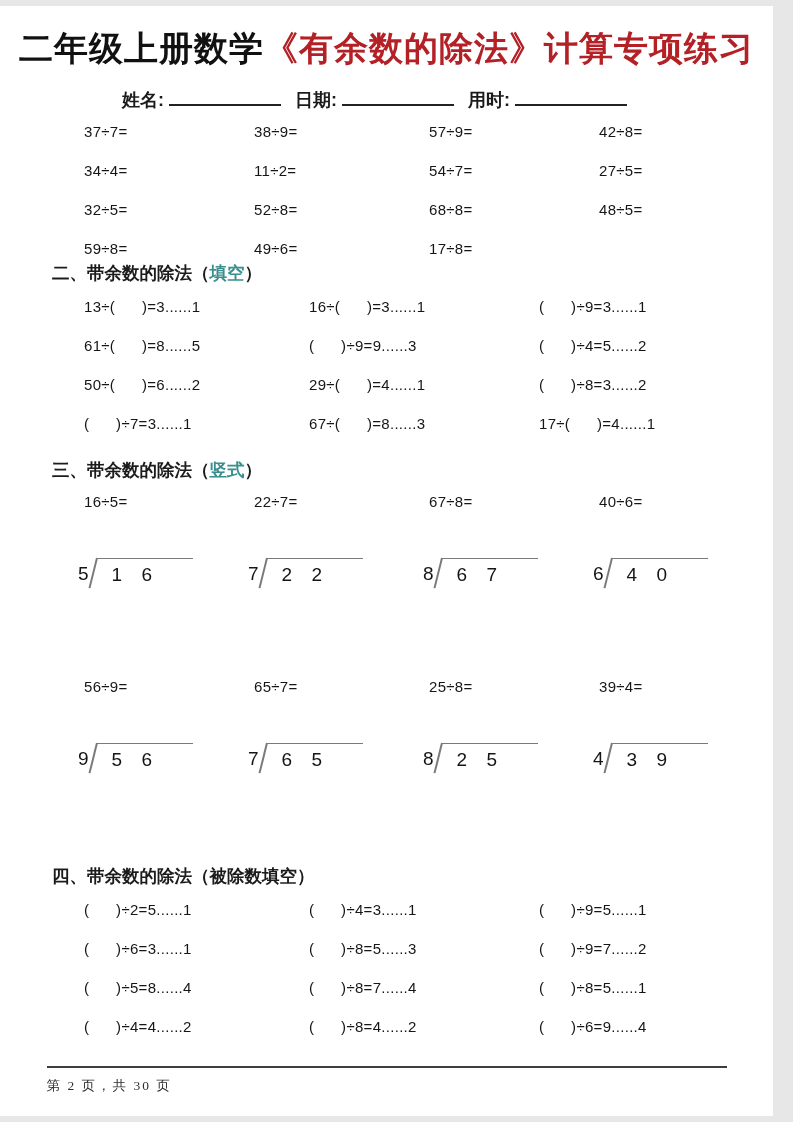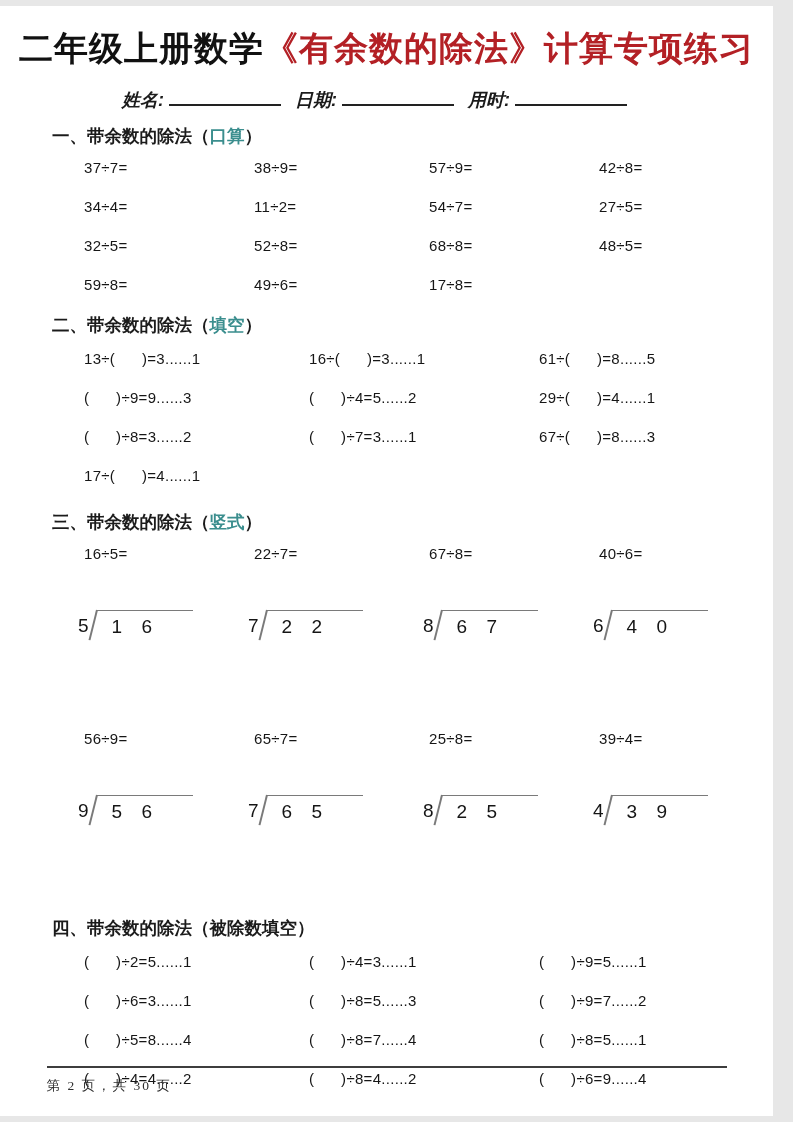--- a/index.html
+++ b/index.html
@@ -29,21 +29,20 @@
   }
   .title .t-red { color: #b32025; }
   .title .t-black { color: #111111; }
   
   .info-line {
     margin: 16px 0 0 122px;
     font-size: 18px;
     font-weight: bold;
     color: #1b1b1b;
     white-space: nowrap;
-    font-style: italic;
   }
   .blank-line {
     display: inline-block;
     width: 112px;
     border-bottom: 2px solid #222;
     height: 16px;
     margin: 0 14px 0 5px;
     vertical-align: baseline;
   }
   .blank-line.last { margin-right: 0; }
@@ -109,21 +108,21 @@
     position: absolute;
     left: 0; top: -1px;
     width: 1.6px; height: 31px;
     background: #7a7a7a;
     transform-origin: top center;
     transform: rotate(14deg);
   }
   
   .mt-sec1-head { margin-top: 12px; }
   .mt-sec1-grid { margin-top: 8px; }
-  .mt-sec2-head { margin-top: 16px; }
+  .mt-sec2-head { }
   .mt-sec2-grid { margin-top: 10px; }
   .mt-sec3-head { margin-top: 22px; }
   .mt-sec3-probs { margin-top: 8px; }
   .mt-sec3-ld1 { margin-top: 44px; }
   .mt-sec3-probs2 { margin-top: 86px; }
   .mt-sec3-ld2 { margin-top: 44px; }
   .mt-sec4-head { margin-top: 90px; }
   .mt-sec4-grid { margin-top: 10px; }
   
   .footer {
@@ -143,21 +142,20 @@
 </style>
 </head>
 <body>
 
 <div class="page">
 
   <h1 class="title"><span class="t-black">二年级上册数学</span><span class="t-red">《有余数的除法》计算专项练习</span></h1>
 
   <div class="info-line"><span>姓名:</span><span class="blank-line"></span><span>日期:</span><span class="blank-line"></span><span>用时:</span><span class="blank-line last"></span></div>
 
-  <div class="sec-h mt-sec1-head"><span>一、带余数的除法</span><span>（</span><span class="tag-teal">口算</span><span>）</span></div>
   <div class="grid4 mt-sec1-grid">
     <span class="prob">37÷7=</span>
     <span class="prob">38÷9=</span>
     <span class="prob">57÷9=</span>
     <span class="prob">42÷8=</span>
     <span class="prob">34÷4=</span>
     <span class="prob">11÷2=</span>
     <span class="prob">54÷7=</span>
     <span class="prob">27÷5=</span>
     <span class="prob">32÷5=</span>
@@ -166,23 +164,25 @@
     <span class="prob">48÷5=</span>
     <span class="prob">59÷8=</span>
     <span class="prob">49÷6=</span>
     <span class="prob">17÷8=</span>
   </div>
 
   <div class="sec-h mt-sec2-head"><span>二、带余数的除法</span><span>（</span><span class="tag-teal">填空</span><span>）</span></div>
   <div class="grid3 mt-sec2-grid">
     <span class="prob">13÷(      )=3......1</span>
     <span class="prob">16÷(      )=3......1</span>
+    <span class="prob">(      )÷9=3......1</span>
     <span class="prob">61÷(      )=8......5</span>
     <span class="prob">(      )÷9=9......3</span>
     <span class="prob">(      )÷4=5......2</span>
+    <span class="prob">50÷(      )=6......2</span>
     <span class="prob">29÷(      )=4......1</span>
     <span class="prob">(      )÷8=3......2</span>
     <span class="prob">(      )÷7=3......1</span>
     <span class="prob">67÷(      )=8......3</span>
     <span class="prob">17÷(      )=4......1</span>
   </div>
 
   <div class="sec-h mt-sec3-head"><span>三、带余数的除法</span><span>（</span><span class="tag-teal">竖式</span><span>）</span></div>
 
   <div class="grid4 mt-sec3-probs">

